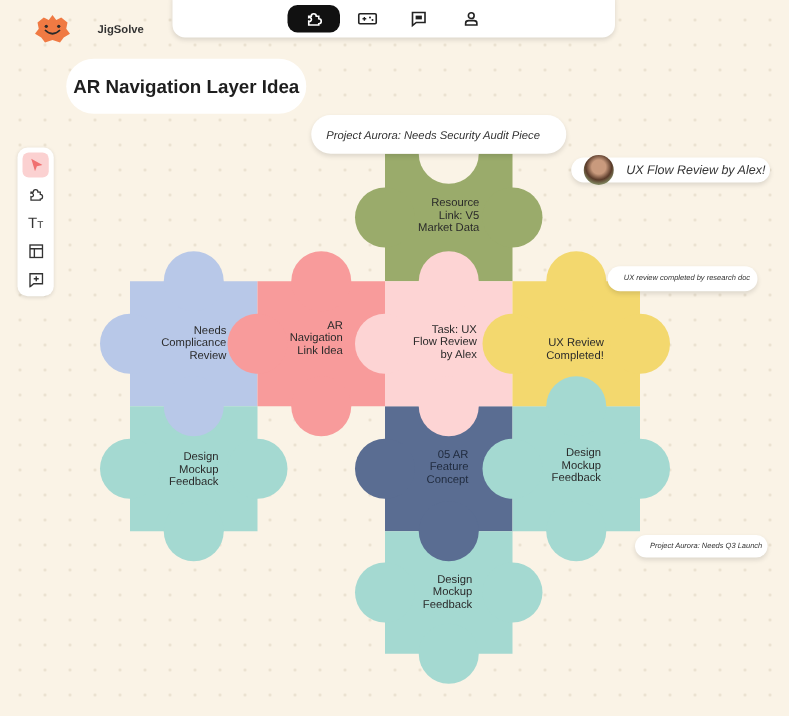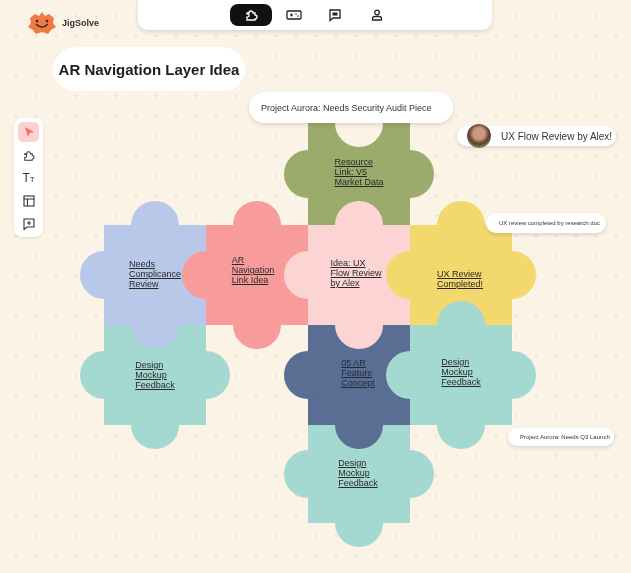--- a/index.html
+++ b/index.html
@@ -5,47 +5,47 @@
   html, body { margin:0; padding:0; }
   body {
     width:631px; height:573px; overflow:hidden; position:relative;
     background-color:#faf3e6;
     background-image: radial-gradient(#e8dfcd 1px, transparent 1.2px);
     background-size: 20px 20px;
     background-position: 6px 6px;
     font-family: "Liberation Sans", sans-serif;
     color:#2b2b2b;
   }
-  .logo { position:absolute; left:26px; top:10px; display:flex; align-items:center; gap:4px;justify-content:flex-end; }
+  .logo { position:absolute; left:26px; top:10px; display:flex; align-items:center; gap:20px;justify-content:flex-end; }
   .logo-text { font-size:9px; font-weight:bold; color:#333; }
   .topbar {
     position:absolute; left:138px; top:-10px; width:354px; height:40px;
     background:#fff; border-radius:10px; box-shadow:0 2px 4px rgba(0,0,0,0.12);
   }
   .nav-btn { position:absolute; top:14px; width:42px; height:22px; border-radius:8px; display:flex; align-items:center; justify-content:center; }
   .nav-btn.active { background:#111; }
   .title-pill {
     position:absolute; left:53px; top:47px; width:192px; height:44px;
     background:#fff; border-radius:22px; display:flex; align-items:center; justify-content:center;
     font-size:15px; font-weight:bold; color:#1e1e1e;
   }
   .toolbar {
     position:absolute; left:14px; top:118px; width:29px; height:119px;
     background:#fff; border-radius:8px; box-shadow:0 1px 3px rgba(0,0,0,0.1);
   }
   .tool { position:absolute; left:4px; width:21px; height:20px; border-radius:5px; display:flex; align-items:center; justify-content:center; }
   .tool.active { background:#fbd1d1; }
   .bubble {
     position:absolute; background:#fff; border-radius:16px; box-shadow:0 2px 4px rgba(0,0,0,0.12);
-    display:flex; align-items:center; font-size:9px; color:#333;
+    display:flex; align-items:center; font-size:9px; color:#333;font-style:italic;
   }
   .piece { position:absolute; }
   .piece-label {
-    position:absolute; font-size:9px; line-height:10px; text-align:left; color:#2a2a2a;
-    display:flex; align-items:center; justify-content:center; white-space:pre-line;text-decoration:underline;
+    position:absolute; font-size:9px; line-height:10px; text-align:right; color:#2a2a2a;
+    display:flex; align-items:center; justify-content:center; white-space:pre-line;
   }
   svg { display:block; }
 </style>
 </head>
 <body>
 
 <div class="logo">
   <svg width="32" height="26" viewBox="0 0 32 26">
     <path d="M4 8 L9 4 L13 6 L16 2 L19 6 L23 4 L28 8 L27 13 L30 17 L25 20 L22 24 L16 22 L10 24 L7 20 L2 17 L5 13 Z" fill="#f07a43"></path>
     <circle cx="11" cy="11" r="1.3" fill="#2a2a2a"></circle>
@@ -184,21 +184,21 @@
 
 <div class="piece-label" style="left:308px; top:152px; width:102px; height:40px;">Resource
 Link: V5
 Market Data</div>
 <div class="piece-label" style="left:104px; top:254px; width:102px; height:40px;">Needs
 Complicance
 Review</div>
 <div class="piece-label" style="left:206px; top:250px; width:94px; height:40px;">AR
 Navigation
 Link Idea</div>
-<div class="piece-label" style="left:308px; top:253px; width:96px; height:40px;">Idea: UX
+<div class="piece-label" style="left:308px; top:253px; width:96px; height:40px;">Task: UX
 Flow Review
 by Alex</div>
 <div class="piece-label" style="left:410px; top:264px; width:100px; height:30px;">UX Review
 Completed!</div>
 <div class="piece-label" style="left:104px; top:355px; width:102px; height:40px;">Design
 Mockup
 Feedback</div>
 <div class="piece-label" style="left:308px; top:353px; width:100px; height:40px; color:#1f2a3d;">05 AR
 Feature
 Concept</div>

